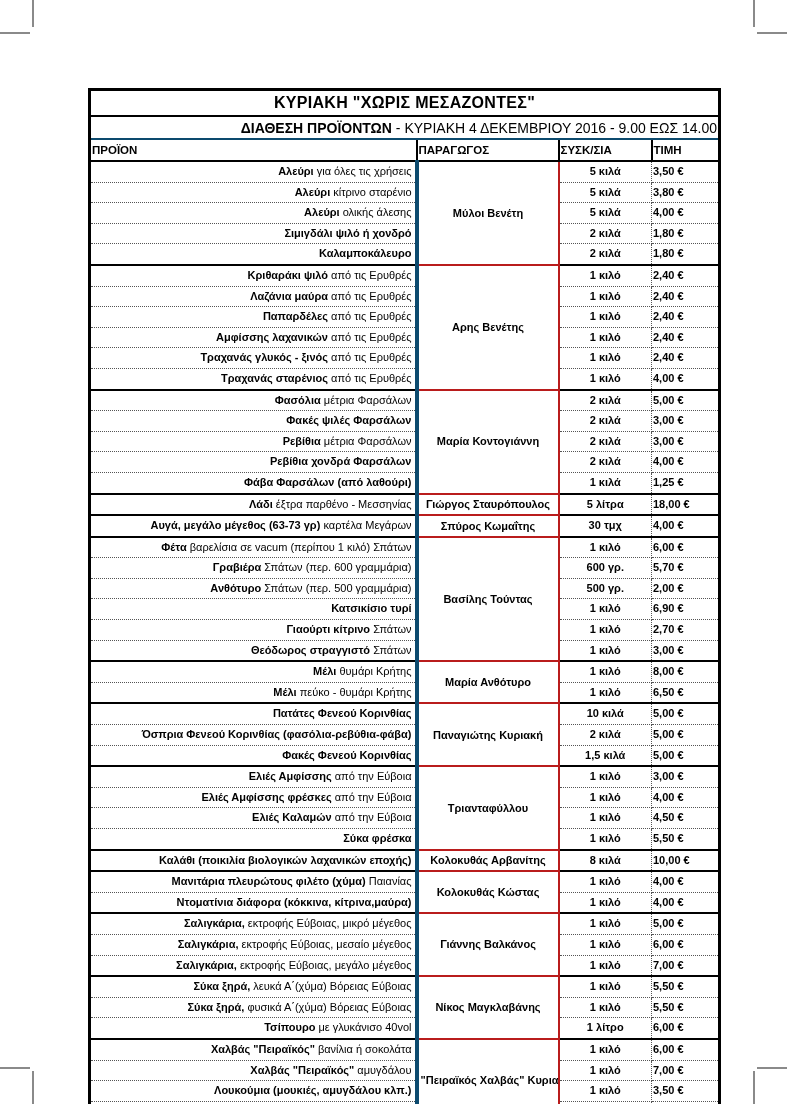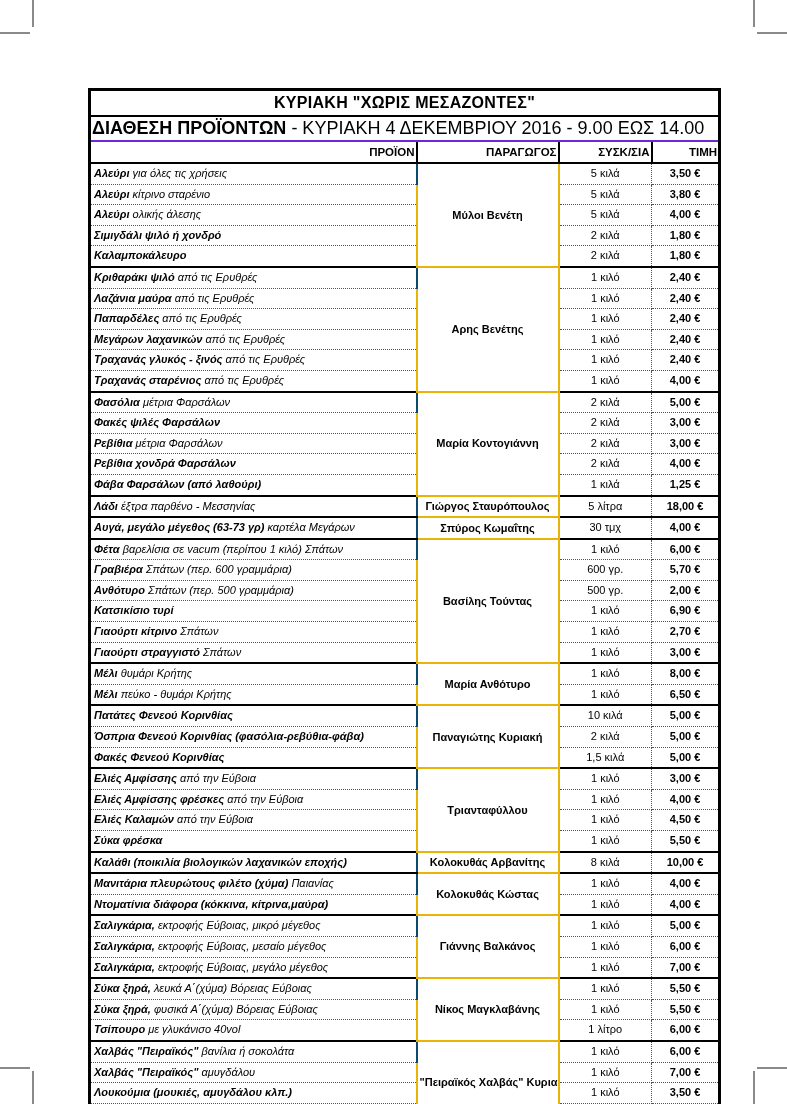--- a/index.html
+++ b/index.html
@@ -14,44 +14,44 @@
     position:absolute;left:88px;top:88px;width:630px;
     border-collapse:collapse;table-layout:fixed;
     border:3px solid #000;
   }
   .price-table td{overflow:hidden;white-space:nowrap;}
   .title-cell{
     border:2px solid #000;text-align:center;font-weight:bold;
     font-size:16px;height:22px;letter-spacing:.3px;
   }
   .subtitle-cell{
-    border:2px solid #6d28d9;text-align:left;font-size:18px;height:19px;
+    border:2px solid #0c4a6e;text-align:right;font-size:14px;height:19px;
   }
   .subtitle-cell .b{font-weight:bold;}
   .colhead-cell{
-    border:2px solid #000;text-align:right;font-weight:bold;
+    border:2px solid #000;text-align:left;font-weight:bold;
     font-size:11.5px;height:18px;
   }
   .cell{font-size:11px;height:17.6px;line-height:1.05;}
   .product-cell{
-    border-left:2px solid #000;border-right:2px solid #0c4a6e;
+    border-left:2px solid #000;border-right:4px solid #0c4a6e;
     border-bottom:1px dotted #555;
-    text-align:left;padding:0 3px;font-style:italic;
+    text-align:right;padding:0 3px;
   }
   .producer-cell{
-    border:2px solid #eab308;text-align:center;font-weight:bold;
+    border:2px solid #b91c1c;text-align:center;font-weight:bold;
     white-space:normal;line-height:1.15;padding:0 2px;
   }
   .pack-cell{
     border-right:1px dotted #555;border-bottom:1px dotted #555;
-    text-align:center;font-weight:normal;
+    text-align:center;font-weight:bold;
   }
   .price-cell{
     border-right:2px solid #000;border-bottom:1px dotted #555;
-    text-align:center;font-weight:bold;
+    text-align:left;font-weight:bold;
   }
   tr.group-end .product-cell,
   tr.group-end .pack-cell,
   tr.group-end .price-cell{border-bottom:2px solid #000;}
   .product-cell .b{font-weight:bold;}
 </style>
 </head>
 <body>
 
 <div class="corner-line" style="left:32px;top:0;width:2px;height:27px;"></div>
@@ -121,21 +121,21 @@
         <td class="cell product-cell"><span class="b">Λαζάνια μαύρα</span> από τις Ερυθρές</td>
         <td class="cell pack-cell">1 κιλό</td>
         <td class="cell price-cell">2,40 €</td>
       </tr>
       <tr>
         <td class="cell product-cell"><span class="b">Παπαρδέλες</span> από τις Ερυθρές</td>
         <td class="cell pack-cell">1 κιλό</td>
         <td class="cell price-cell">2,40 €</td>
       </tr>
       <tr>
-        <td class="cell product-cell"><span class="b">Μεγάρων λαχανικών</span> από τις Ερυθρές</td>
+        <td class="cell product-cell"><span class="b">Αμφίσσης λαχανικών</span> από τις Ερυθρές</td>
         <td class="cell pack-cell">1 κιλό</td>
         <td class="cell price-cell">2,40 €</td>
       </tr>
       <tr>
         <td class="cell product-cell"><span class="b">Τραχανάς γλυκός - ξινός</span> από τις Ερυθρές</td>
         <td class="cell pack-cell">1 κιλό</td>
         <td class="cell price-cell">2,40 €</td>
       </tr>
       <tr class="group-end">
         <td class="cell product-cell"><span class="b">Τραχανάς σταρένιος</span> από τις Ερυθρές</td>
@@ -200,21 +200,21 @@
         <td class="cell product-cell"><span class="b">Κατσικίσιο τυρί</span></td>
         <td class="cell pack-cell">1 κιλό</td>
         <td class="cell price-cell">6,90 €</td>
       </tr>
       <tr>
         <td class="cell product-cell"><span class="b">Γιαούρτι κίτρινο</span> Σπάτων</td>
         <td class="cell pack-cell">1 κιλό</td>
         <td class="cell price-cell">2,70 €</td>
       </tr>
       <tr class="group-end">
-        <td class="cell product-cell"><span class="b">Γιαούρτι στραγγιστό</span> Σπάτων</td>
+        <td class="cell product-cell"><span class="b">Θεόδωρος στραγγιστό</span> Σπάτων</td>
         <td class="cell pack-cell">1 κιλό</td>
         <td class="cell price-cell">3,00 €</td>
       </tr>
       <tr>
         <td class="cell product-cell"><span class="b">Μέλι</span> θυμάρι Κρήτης</td>
         <td class="cell producer-cell" rowspan="2">Μαρία Ανθότυρο</td>
         <td class="cell pack-cell">1 κιλό</td>
         <td class="cell price-cell">8,00 €</td>
       </tr>
       <tr class="group-end">

